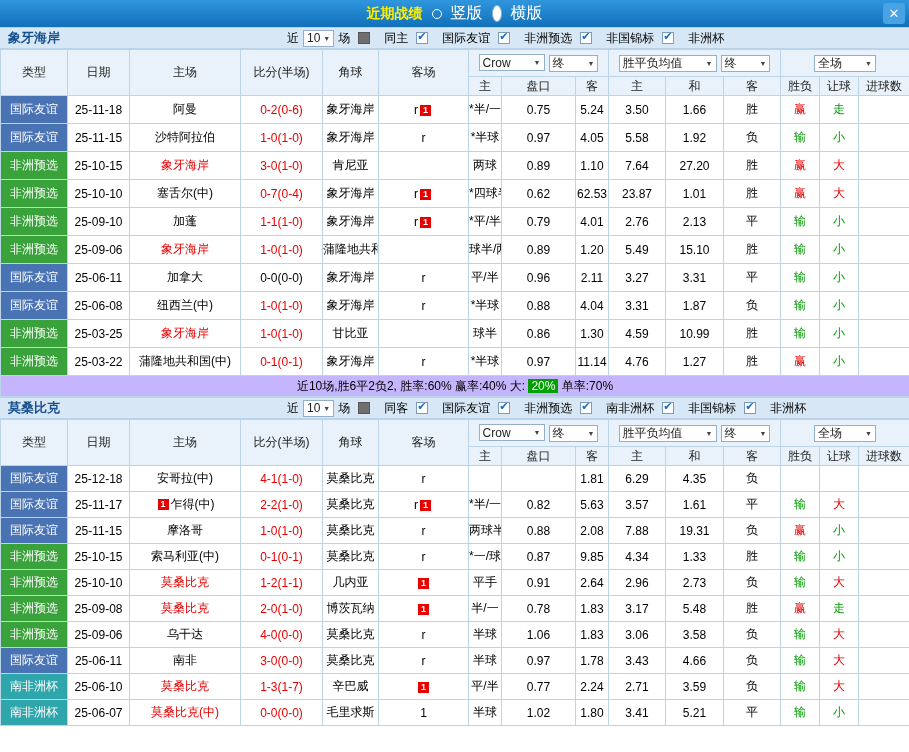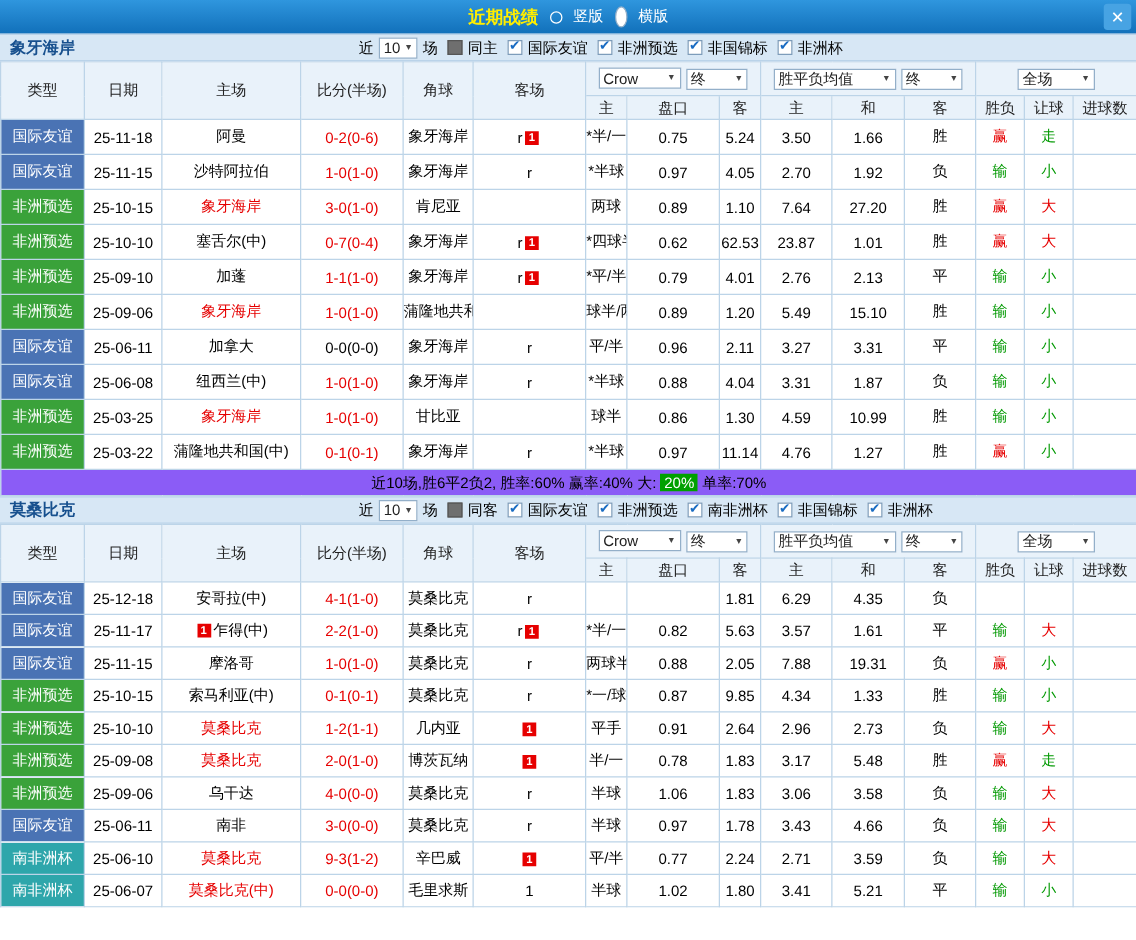--- a/index.html
+++ b/index.html
@@ -3,48 +3,48 @@
 <meta charset="utf-8">
 <style>
   * { margin:0; padding:0; box-sizing:border-box; }
   html,body { width:909px; background:#fff; }
   body { font-family:"Liberation Sans","DejaVu Sans",sans-serif; font-size:12px; color:#000; }
 
   .topbar{ height:27px; background:linear-gradient(#2f96de,#1170ba); display:flex; align-items:center; justify-content:center; gap:9px; position:relative; color:#fff; }
   .topbar-title{ color:#ffee00; font-weight:bold; font-size:14px; }
   .radio{ width:10px; height:10px; border:1px solid #fff; border-radius:50%; display:inline-block; position:relative; background:transparent; cursor:pointer; }
   .radio.sel::after{ content:""; position:absolute; left:2px; top:2px; right:2px; bottom:2px; border-radius:50%; background:#fff; }
-  .radio-label{ color:#fff; font-size:12px; cursor:pointer; }
+  .radio-label{ color:#fff; font-size:16px; cursor:pointer; }
   .close-btn{ position:absolute; right:4px; top:3px; width:22px; height:21px; background:#47a3e3; border-radius:3px; color:#fff; font-size:13px; display:flex; align-items:center; justify-content:center; cursor:pointer; }
 
   .team-bar{ height:22px; background:#d7e7f5; border-top:1px solid #bad3e9; border-bottom:1px solid #bad3e9; display:flex; align-items:center; padding:0 8px; position:relative; }
   .team-name{ color:#17508e; font-weight:bold; font-size:13px; }
   .filters{ position:absolute; left:287px; display:flex; align-items:center; gap:4px; white-space:nowrap; }
-  .cb-wrap{ display:inline-flex; align-items:center; gap:4px; margin-left:4px; cursor:pointer; }
+  .cb-wrap{ display:inline-flex; align-items:center; gap:14px; margin-left:4px; cursor:pointer; }
   .cb{ width:12px; height:12px; border:1px solid #7d9cba; background:#fff; display:inline-block; position:relative; }
   .cb.dark{ background:#6f6f6f; border-color:#555; }
   .cb.ck::after{ content:"\2714"; position:absolute; left:0; top:-3px; color:#1a6cc2; font-size:11px; font-weight:bold; }
 
   .sel{ display:inline-flex; align-items:center; gap:3px; background:#fff; border:1px solid #93afc9; height:17px; padding:0 3px; font-size:12px; color:#222; cursor:pointer; }
   .sel .arr{ font-size:7px; color:#444; }
 
   table.grid{ width:909px; border-collapse:collapse; table-layout:fixed; }
   table.grid td, table.grid th{ border:1px solid #bcd4e8; text-align:center; vertical-align:middle; overflow:hidden; white-space:nowrap; font-weight:normal; }
   table.grid thead th{ background:#e9f2fa; color:#222; }
   th.h1{ height:27px; }
   th.h2{ height:19px; }
   .hgroup .sel{ margin:0 2px;gap:23px; }
   tbody.sec0 td{ height:28px; }
   tbody.sec1 td{ height:26px; }
   td.type{ color:#fff; font-size:12px; padding:0; }
   .t-red{ color:#e60000; }
   .t-green{ color:#009900; }
   .t-k{ color:#000; }
   .rc{ display:inline-block; background:#e60000; color:#fff; width:11px; height:11px; line-height:11px; font-size:9px; font-weight:bold; vertical-align:1px; margin:0 2px; }
-  td.summary{ height:21px; background:#8b5cf6; }
+  td.summary{ height:21px; background:#c4b5fd; }
   .gbadge{ background:#00a000; color:#fff; padding:0 3px; }
 </style>
 </head>
 <body>
 
 <div>
   <div class="topbar">
     <span class="topbar-title">近期战绩</span>
     <span class="radio" id="radio-v"></span>
     <span class="radio-label">竖版</span>
@@ -163,21 +163,21 @@
             <tr>
               <td class="type" style="background: rgb(74, 115, 180);">国际友谊</td>
               <td>25-11-15</td>
               <td>沙特阿拉伯</td>
               <td class="t-red">1-0(1-0)</td>
               <td>象牙海岸</td>
               <td>r</td>
               <td>*半球</td>
               <td>0.97</td>
               <td>4.05</td>
-              <td>2.70</td>
+              <td>5.58</td>
               <td>1.92</td>
               <td>负</td>
               <td class="t-green">输</td>
               <td class="t-green">小</td>
               <td></td>
             </tr>
             <tr>
               <td class="type" style="background: rgb(58, 162, 58);">非洲预选</td>
               <td>25-10-15</td>
               <td class="t-red">象牙海岸</td>
@@ -451,21 +451,21 @@
             </tr>
             <tr>
               <td class="type" style="background: rgb(74, 115, 180);">国际友谊</td>
               <td>25-11-15</td>
               <td>摩洛哥</td>
               <td class="t-red">1-0(1-0)</td>
               <td>莫桑比克</td>
               <td>r</td>
               <td>两球半</td>
               <td>0.88</td>
-              <td>2.05</td>
+              <td>2.08</td>
               <td>7.88</td>
               <td>19.31</td>
               <td>负</td>
               <td class="t-red">赢</td>
               <td class="t-green">小</td>
               <td></td>
             </tr>
             <tr>
               <td class="type" style="background: rgb(58, 162, 58);">非洲预选</td>
               <td>25-10-15</td>
@@ -548,21 +548,21 @@
               <td>4.66</td>
               <td>负</td>
               <td class="t-green">输</td>
               <td class="t-red">大</td>
               <td></td>
             </tr>
             <tr>
               <td class="type" style="background: rgb(46, 166, 171);">南非洲杯</td>
               <td>25-06-10</td>
               <td class="t-red">莫桑比克</td>
-              <td class="t-red">9-3(1-2)</td>
+              <td class="t-red">1-3(1-7)</td>
               <td>辛巴威</td>
               <td><span class="rc">1</span></td>
               <td>平/半</td>
               <td>0.77</td>
               <td>2.24</td>
               <td>2.71</td>
               <td>3.59</td>
               <td>负</td>
               <td class="t-green">输</td>
               <td class="t-red">大</td>

